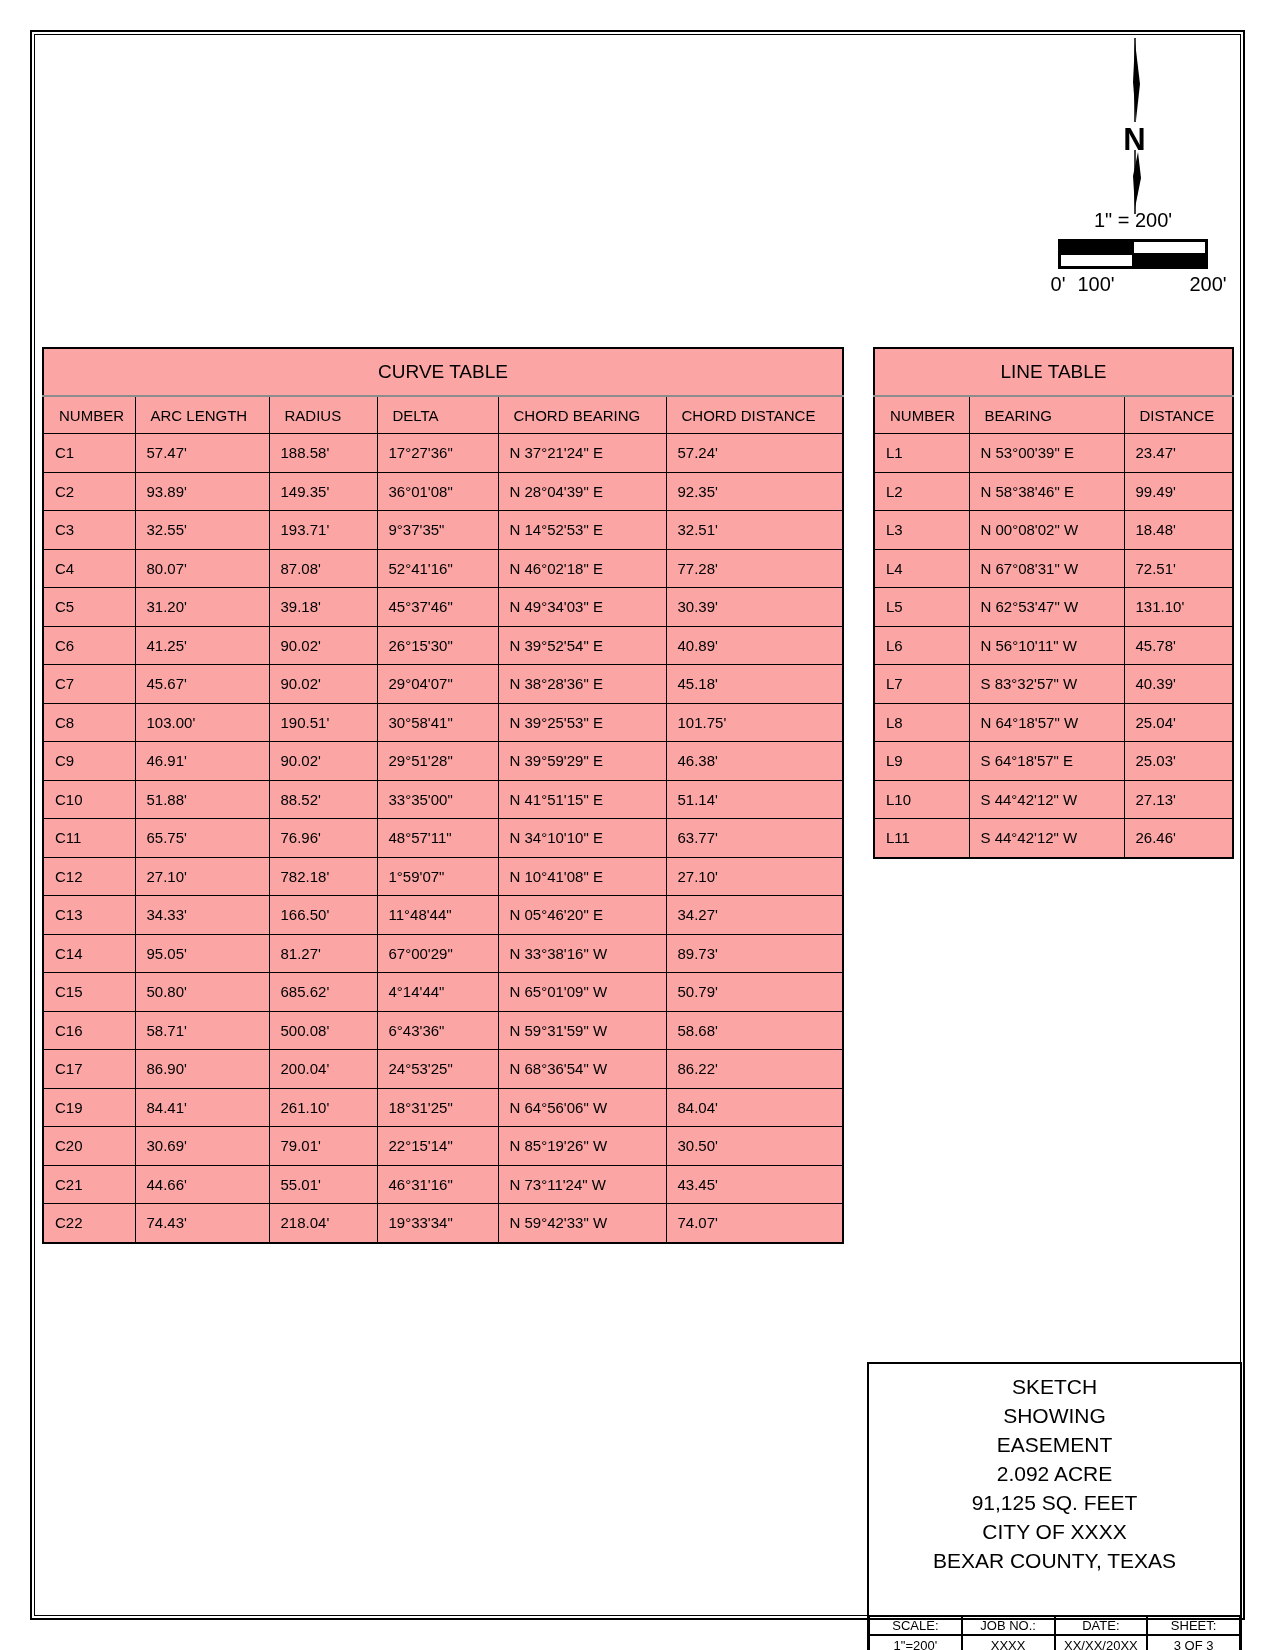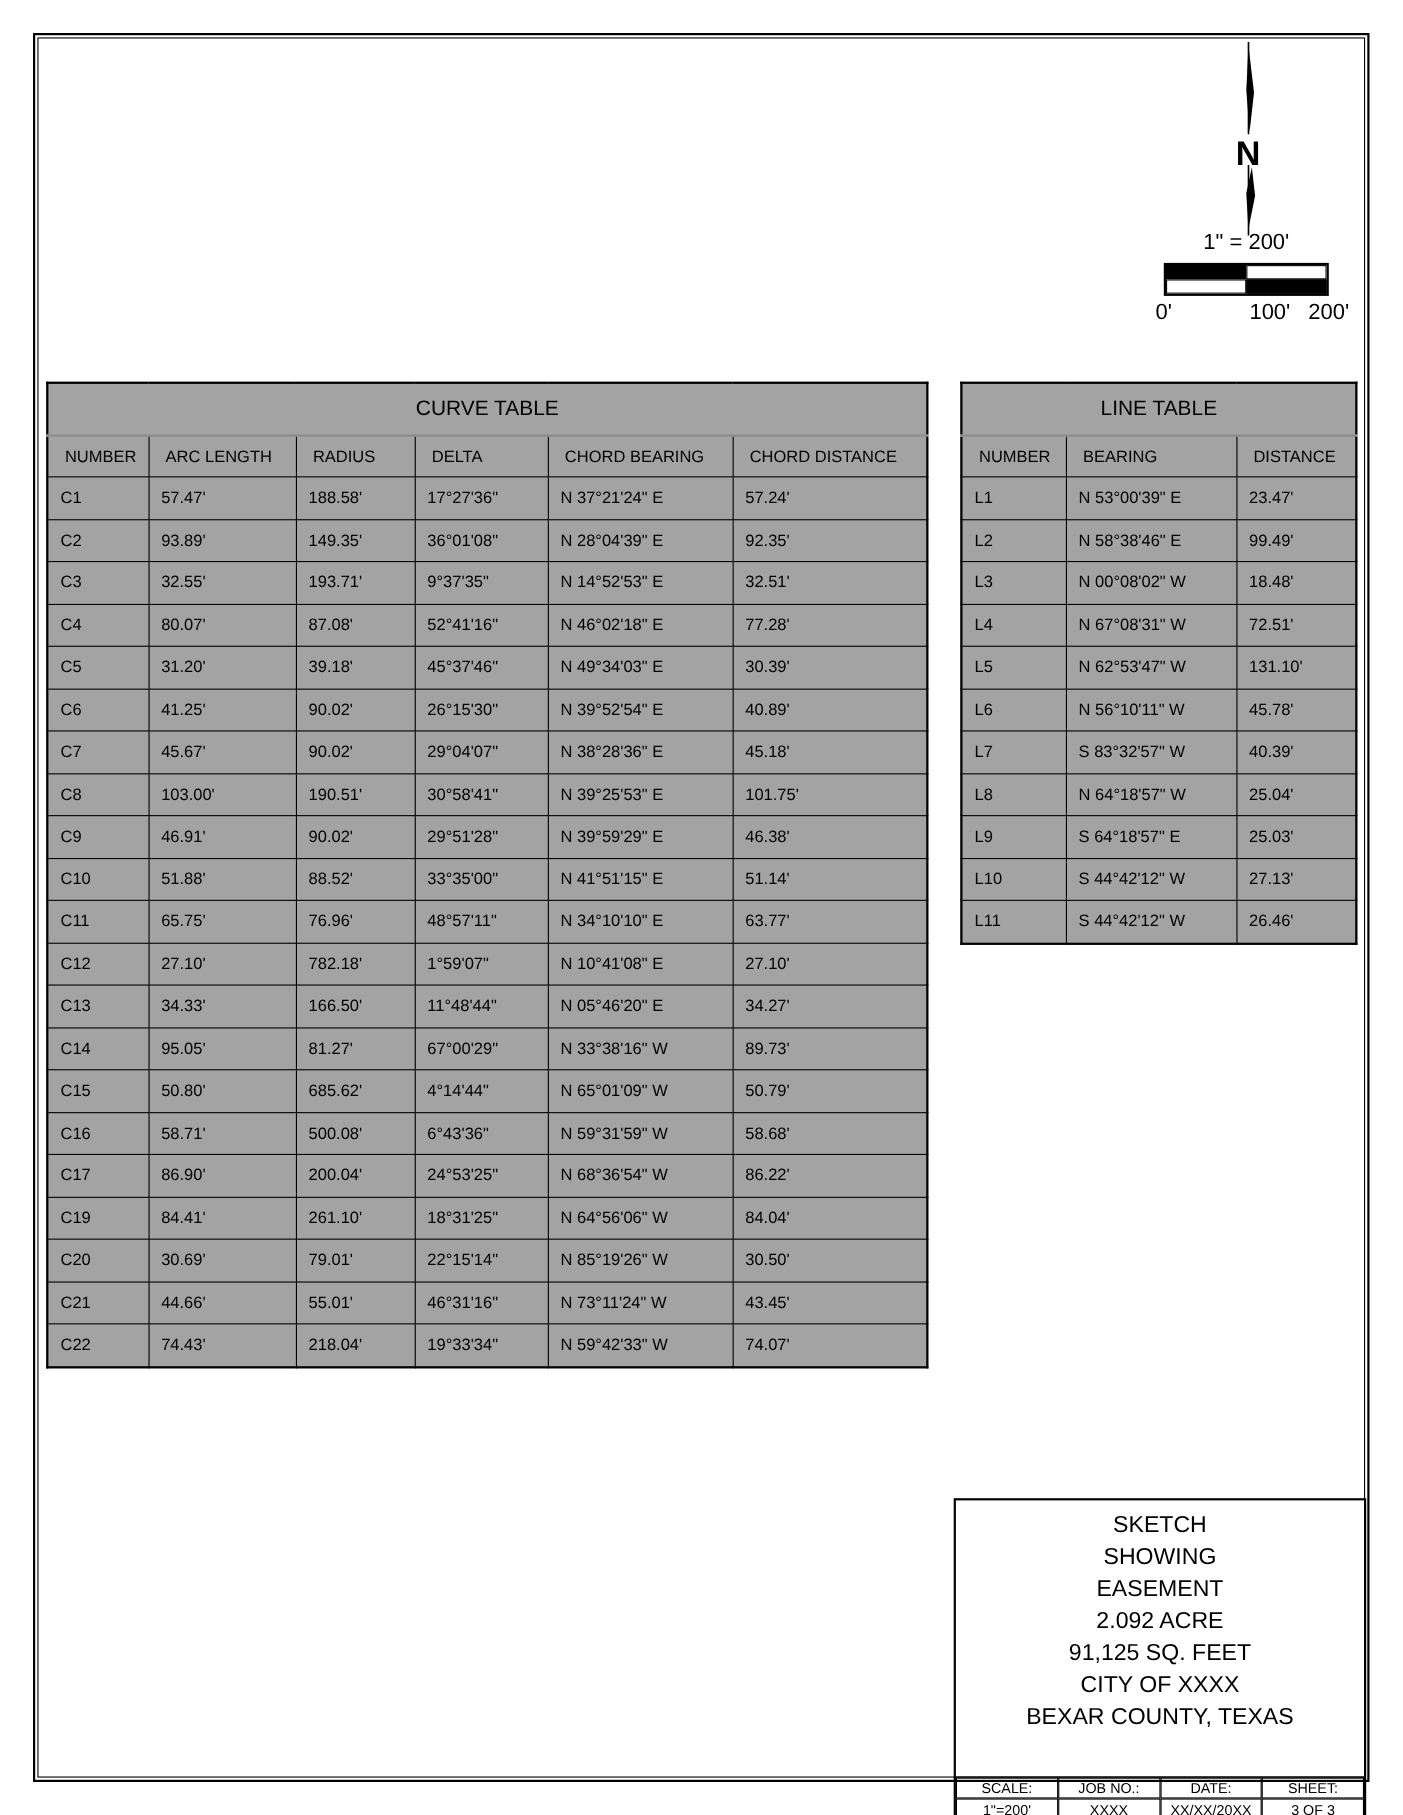--- a/index.html
+++ b/index.html
@@ -20,25 +20,25 @@
   .scale-caption{position:absolute;left:1058px;top:209px;width:150px;text-align:center;
     font-size:20px;}
   .scale-bar{position:absolute;left:1058px;top:239px;width:150px;height:30px;
     border:2px solid #000;box-sizing:border-box;display:grid;
     grid-template-columns:1fr 1fr;grid-template-rows:1fr 1fr;}
   .scale-bar .cell{border:1px solid #000;}
   .sb-black{background:#000;}
   .sb-white{background:#fff;}
   .scale-tick{position:absolute;top:273px;width:80px;text-align:center;font-size:20px;}
   .tick-0{left:1018px;}
-  .tick-100{left:1093px;text-align:right;}
+  .tick-100{left:1056px;}
   .tick-200{left:1168px;}
   
   table.dtable{position:absolute;border-collapse:collapse;table-layout:fixed;
-    background:#a3a3a3;font-size:15px;}
+    background:#fca5a5;font-size:15px;}
   table.dtable,table.dtable th,table.dtable td{border:1px solid #000;}
   table.dtable{border:2px solid #000;}
   tr.title-row th{height:44px;font-size:19px;font-weight:normal;text-align:center;
     border-bottom:2px solid #8c8c8c;}
   tr.head-row th{height:34px;font-weight:normal;text-align:left;padding-left:15px;
     border-bottom:1px solid #000;}
   .dtable td{height:35.5px;text-align:left;padding-left:11px;
     border-top:1px solid #4d4d4d;border-bottom:1px solid #4d4d4d;}
   .curve-table{left:42px;top:347px;width:800px;}
   .line-table{left:873px;top:347px;width:359px;}

